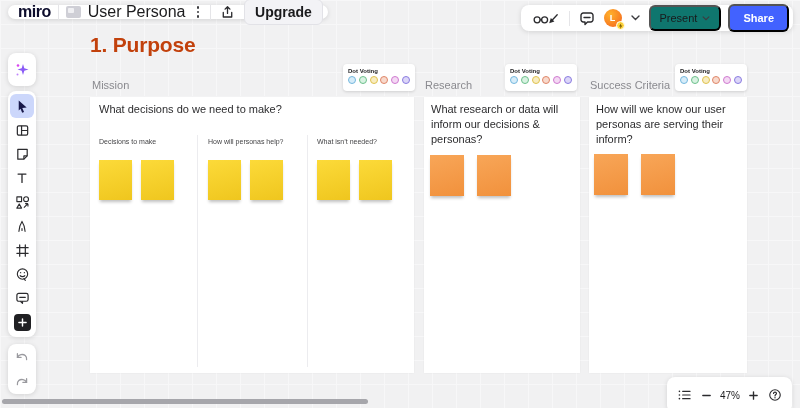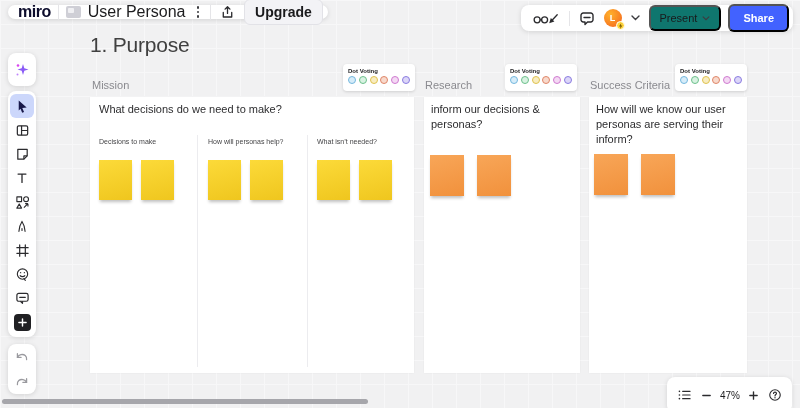--- a/index.html
+++ b/index.html
@@ -51,22 +51,22 @@
   .tc1 { top:53px; height:33px; justify-content:center; }
   .tc2 { top:91px; padding:3px 0; }
   .tc3 { top:344px; height:50px; justify-content:space-evenly; }
   .tool { width:24px; height:24px; display:flex; align-items:center; justify-content:center;
     border-radius:6px; cursor:pointer; }
   .tool.sel { background:var(--toolsel,#ccd7fb); }
   .plus-sq { width:17px; height:17px; background:#202023; border-radius:4px;
     display:flex; align-items:center; justify-content:center; }
 
   
-  .big-title { position:absolute; left:90px; top:33px; font-size:21px; font-weight:400;
-    letter-spacing:-0.2px; color:#404040;text-align:right; }
+  .big-title { position:absolute; left:90px; top:33px; font-size:21px; font-weight:700;
+    letter-spacing:-0.2px; color:#c2410c;text-align:right; }
   .frame-label { position:absolute; font-size:11px; color:#8a8a8f; cursor:pointer; }
   .frame { position:absolute; top:97px; height:276px; background:#fff;
     box-shadow:0 0 2px rgba(0,0,0,.05); }
   .f-mission { left:90px; width:324px; }
   .f-research { left:424px; width:156px; }
   .f-success { left:589px; width:158px; }
   .intro { position:absolute; left:9px; top:5px; font-size:11px; line-height:15px; color:#2d2d2f; }
   .f-research .intro, .f-success .intro { left:7px; }
   .col-label { position:absolute; top:41px; font-size:7px; color:#454547; }
   .col-div { position:absolute; top:38px; height:232px; width:1px; background:#ececef; }
@@ -122,20 +122,21 @@
     <div class="sticky y" style="left:9px; top:63px;"></div>
     <div class="sticky y" style="left:51px; top:63px;"></div>
     <div class="sticky y" style="left:118px; top:63px;"></div>
     <div class="sticky y" style="left:160px; top:63px;"></div>
     <div class="sticky y" style="left:227px; top:63px;"></div>
     <div class="sticky y" style="left:269px; top:63px;"></div>
   </div>
 
   <div class="frame f-research">
     <div class="intro">
+      <div>What research or data will</div>
       <div>inform our decisions &amp;</div>
       <div>personas?</div>
     </div>
     <div class="sticky o" style="left:6px; top:58px;"></div>
     <div class="sticky o" style="left:53px; top:58px;"></div>
   </div>
 
   <div class="frame f-success">
     <div class="intro">
       <div>How will we know our user</div>

